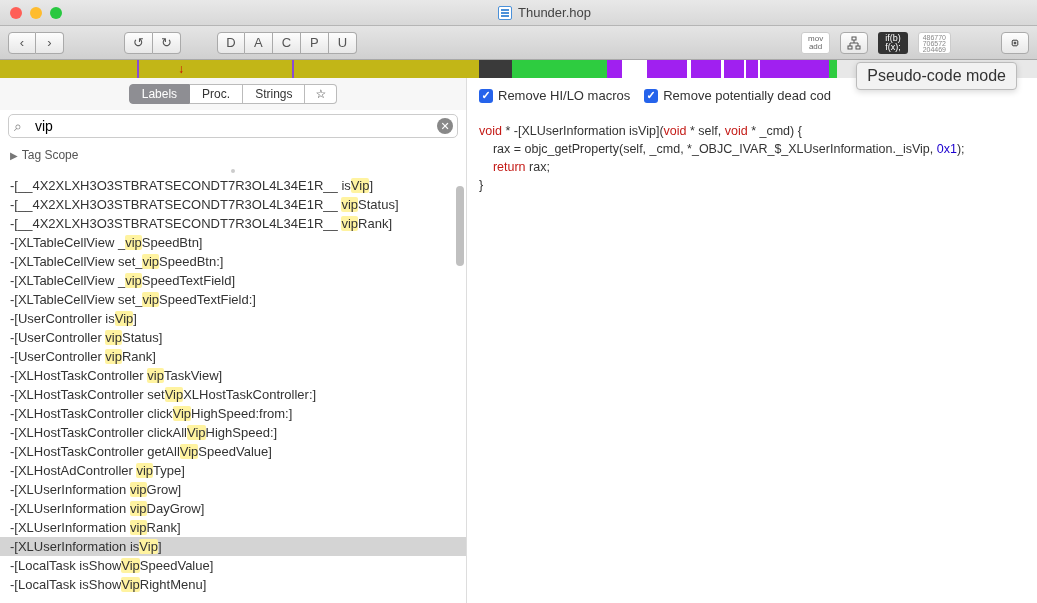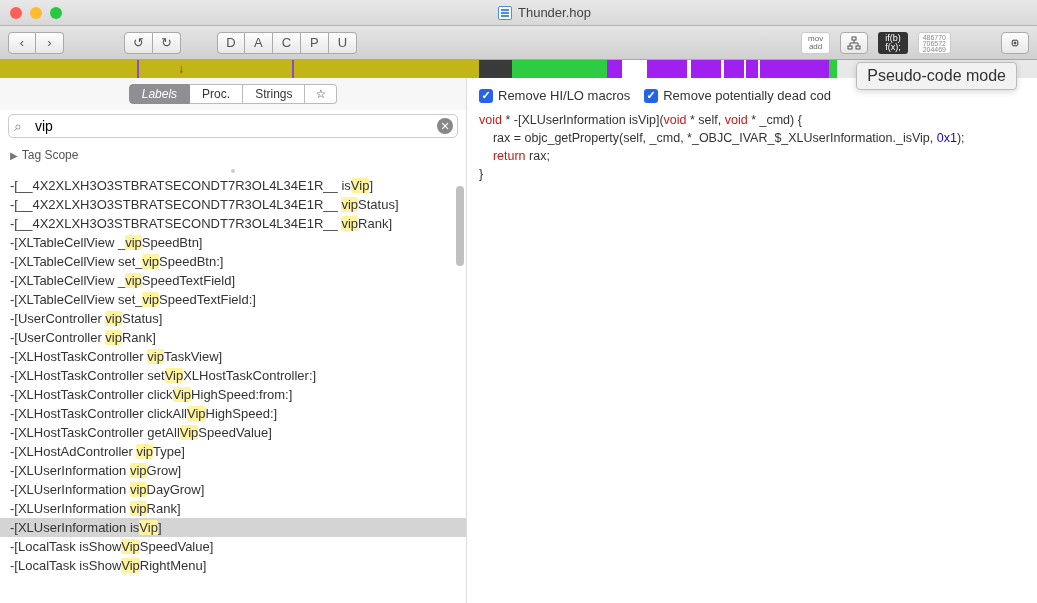--- a/index.html
+++ b/index.html
@@ -28,21 +28,21 @@
 .strip-arrow { position:absolute; top:2px; font-size:12px; color:#c00; }
 
 .mode-tooltip { position:absolute; top:62px; right:20px; background:#f2f2f2; border:1px solid #bbb; border-radius:4px; padding:4px 10px; font-size:16px; box-shadow:0 2px 6px rgba(0,0,0,0.15); z-index:10; }
 
 .main { display:flex; height:525px; }
 .left { width:467px; border-right:1px solid #ddd; display:flex; flex-direction:column; }
 .right { flex:1; display:flex; flex-direction:column; }
 
 .seg-control { display:flex; justify-content:center; padding:6px 0; background:#f7f7f7; }
 .seg { height:20px; padding:0 12px; font-size:12px; background:#fff; border:1px solid #bbb; display:flex; align-items:center; cursor:pointer; color:#333; }
-.seg:first-child{border-radius:4px 0 0 4px;font-style:italic;} .seg:last-child{border-radius:0 4px 4px 0;} .seg:not(:first-child){border-left:none;}
+.seg:first-child{border-radius:4px 0 0 4px;} .seg:last-child{border-radius:0 4px 4px 0;} .seg:not(:first-child){border-left:none;}
 .seg.active{background:#8e8e93;color:#fff;border-color:#8e8e93;}
 .seg.star{padding:0 10px;}
 
 .search-wrap { padding:4px 8px 6px; }
 .search { position:relative; }
 .search input { width:100%; height:24px; padding:0 28px 0 26px; border:1px solid #ccc; border-radius:5px; font-size:14px; outline:none; }
 .search .mag { position:absolute; left:6px; top:4px; color:#888; font-size:14px; }
 .search .clr { position:absolute; right:5px; top:4px; width:16px; height:16px; border-radius:50%; background:#888; color:#fff; font-size:11px; display:flex; align-items:center; justify-content:center; cursor:pointer; }
 
 .scope { padding:4px 10px; font-size:12px; color:#555; cursor:pointer; display:flex; align-items:center; gap:4px; }
@@ -55,21 +55,21 @@
 .list-item { padding:1px 10px; font-size:13px; font-family:-apple-system,sans-serif; white-space:nowrap; cursor:pointer; line-height:17px; }
 .list-item.selected { background:#d4d4d4; }
 .hl { background:#fff3a0; border-radius:2px; }
 .scrollbar-track{position:absolute;right:2px;top:0;width:8px;height:100%;}
 .scrollbar-thumb{width:8px;height:80px;background:#c0c0c0;border-radius:4px;position:absolute;top:10px;}
 
 .checks { padding:10px 12px 8px; display:flex; gap:14px; font-size:13px; }
 .chk { display:flex; align-items:center; gap:5px; cursor:pointer; }
 .chk .box{width:14px;height:14px;border-radius:3px;background:#2563eb;display:flex;align-items:center;justify-content:center;color:#fff;font-size:11px;font-weight:bold;}
 
-.code { flex:1; padding:0 12px; font-family:Menlo,Consolas,monospace; font-size:12.5px; line-height:18px; white-space:pre; overflow:auto; }
+.code { flex:1; padding:0 12px; font-family:Menlo,Consolas,monospace; font-size:12.5px; line-height:18px; white-space:pre; overflow:auto;margin-top:11px; }
 .kw{color:#c41a16;} .num{color:#1c00cf;}
 </style>
 </head>
 <body>
 
 <div class="titlebar">
   <div class="traffic">
     <div class="dot r"></div>
     <div class="dot y"></div>
     <div class="dot g"></div>
@@ -179,20 +179,21 @@
         <span class="d"></span>
       </div>
     <div class="list" id="list">
       <div class="list-item"><span>-[__4X2XLXH3O3STBRATSECONDT7R3OL4L34E1R__ is</span><span class="hl">Vip</span><span>]</span></div>
         <div class="list-item"><span>-[__4X2XLXH3O3STBRATSECONDT7R3OL4L34E1R__ </span><span class="hl">vip</span><span>Status]</span></div>
         <div class="list-item"><span>-[__4X2XLXH3O3STBRATSECONDT7R3OL4L34E1R__ </span><span class="hl">vip</span><span>Rank]</span></div>
         <div class="list-item"><span>-[XLTableCellView _</span><span class="hl">vip</span><span>SpeedBtn]</span></div>
         <div class="list-item"><span>-[XLTableCellView set_</span><span class="hl">vip</span><span>SpeedBtn:]</span></div>
         <div class="list-item"><span>-[XLTableCellView _</span><span class="hl">vip</span><span>SpeedTextField]</span></div>
         <div class="list-item"><span>-[XLTableCellView set_</span><span class="hl">vip</span><span>SpeedTextField:]</span></div>
+        <div class="list-item"><span>-[UserController is</span><span class="hl">Vip</span><span>]</span></div>
         <div class="list-item"><span>-[UserController </span><span class="hl">vip</span><span>Status]</span></div>
         <div class="list-item"><span>-[UserController </span><span class="hl">vip</span><span>Rank]</span></div>
         <div class="list-item"><span>-[XLHostTaskController </span><span class="hl">vip</span><span>TaskView]</span></div>
         <div class="list-item"><span>-[XLHostTaskController set</span><span class="hl">Vip</span><span>XLHostTaskController:]</span></div>
         <div class="list-item"><span>-[XLHostTaskController click</span><span class="hl">Vip</span><span>HighSpeed:from:]</span></div>
         <div class="list-item"><span>-[XLHostTaskController clickAll</span><span class="hl">Vip</span><span>HighSpeed:]</span></div>
         <div class="list-item"><span>-[XLHostTaskController getAll</span><span class="hl">Vip</span><span>SpeedValue]</span></div>
         <div class="list-item"><span>-[XLHostAdController </span><span class="hl">vip</span><span>Type]</span></div>
         <div class="list-item"><span>-[XLUserInformation </span><span class="hl">vip</span><span>Grow]</span></div>
         <div class="list-item"><span>-[XLUserInformation </span><span class="hl">vip</span><span>DayGrow]</span></div>

